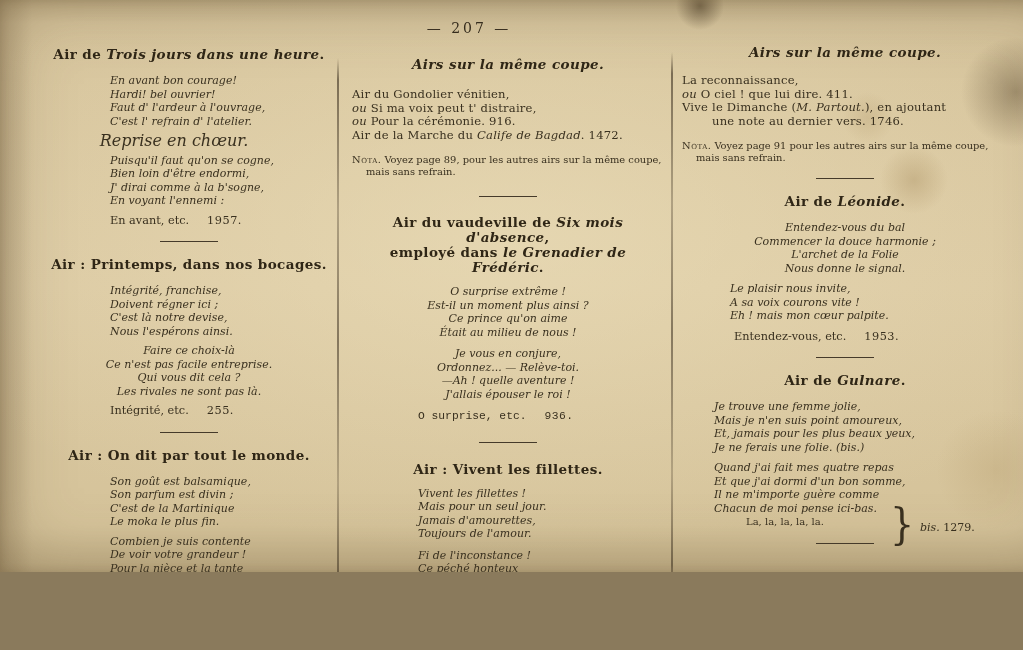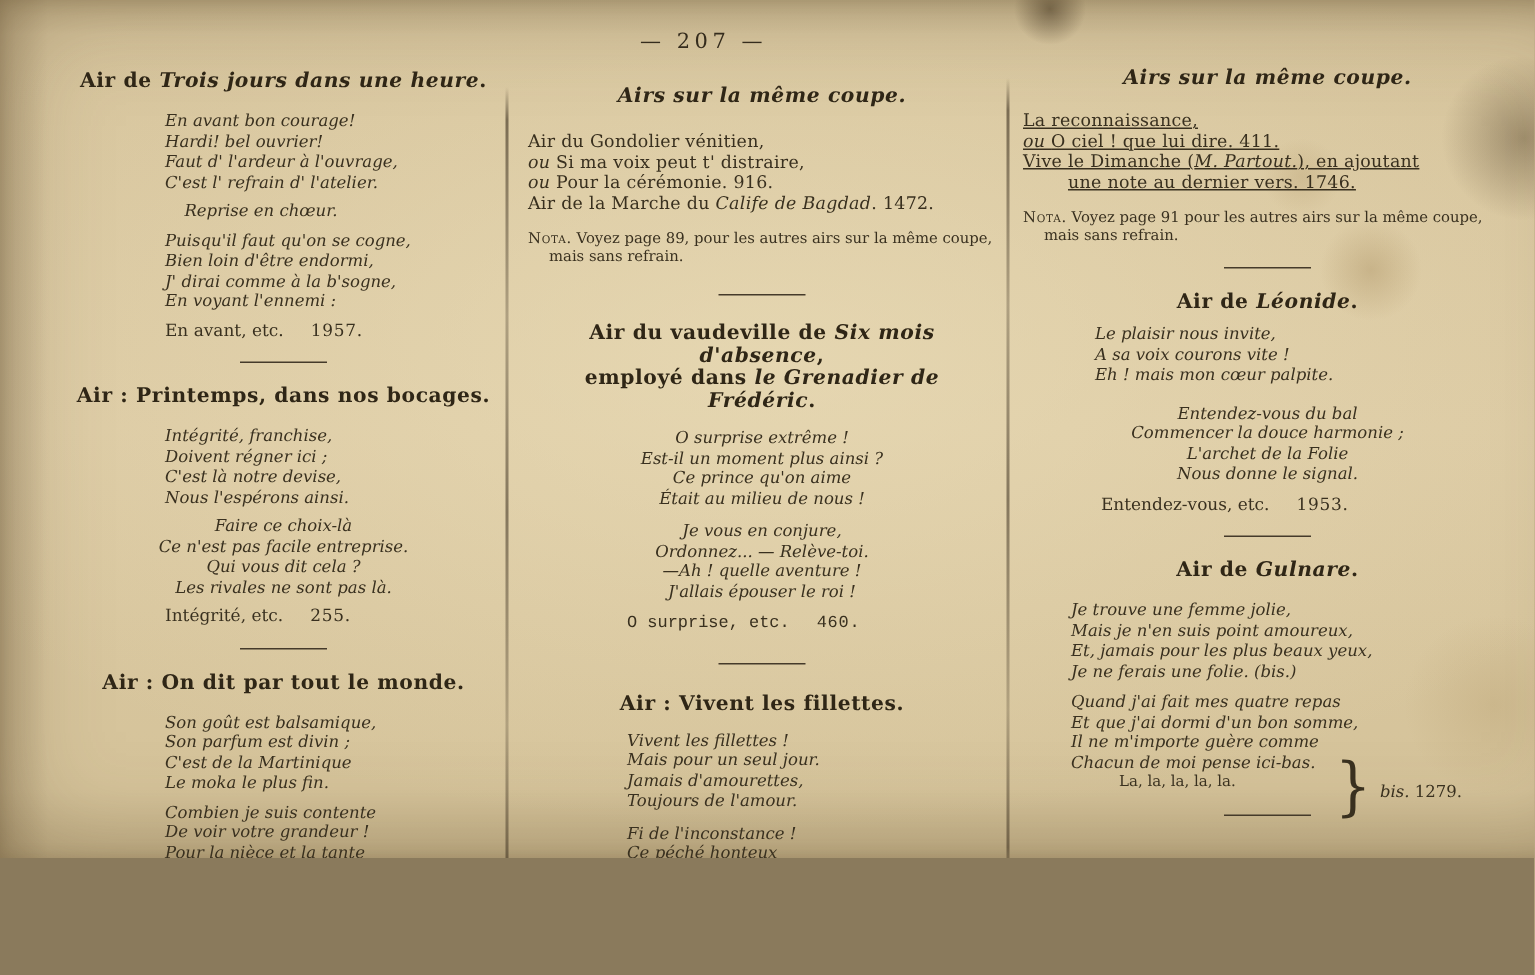--- a/index.html
+++ b/index.html
@@ -40,27 +40,27 @@
   h2.air i{}
   h2.italic{font-style:italic;}
   h2.air2{line-height:15px;}
 
   .stanza{white-space:pre-line;font-size:11px;line-height:13.5px;margin-top:6px;font-style:italic;}
   .ind70{margin-left:70px;}
   .ind66{margin-left:66px;}
   .ind48{margin-left:48px;}
   .ind32{margin-left:32px;}
   .ctr{text-align:center;margin-left:0;}
-  .chorus{font-style:italic;text-align:center;font-size:11px;line-height:13.5px;
+  .chorus{font-style:italic;text-align:center;font-size:16px;line-height:13.5px;
     margin:6px 30px 0 0;}
   .refline{display:flex;gap:18px;font-size:11.3px;line-height:13.5px;margin-top:6px;}
   .refline .num{letter-spacing:.5px;}
 
   .airlist{margin-top:16px;}
-  .airlist.tight{margin-top:14px;text-decoration:underline;}
+  .airlist.tight{margin-top:14px;}
   .airline{font-size:11.6px;line-height:13.5px;letter-spacing:.2px;}
   .airline i{font-style:italic;}
   .cont{margin-left:30px;}
 
   .nota{font-size:9.9px;line-height:12px;margin:12px 0 0 0;padding-left:14px;text-indent:-14px;}
   .nota .sc{font-variant:small-caps;letter-spacing:.5px;margin-right:3px;}
 
   hr.sep{border:none;border-top:1.6px solid #453a2a;width:58px;margin:14px auto;}
   hr.sep.w2{margin:18px auto;}
   hr.sep.faint{border-top-color:rgba(69,58,42,.55);margin:8px auto 0;}
@@ -158,21 +158,21 @@
       <div class="stanza ctr m-st1">O surprise extrême !
 Est-il un moment plus ainsi ?
 Ce prince qu'on aime
 Était au milieu de nous !</div>
       <div class="stanza ctr m-st2">Je vous en conjure,
 Ordonnez... — Relève-toi.
 —Ah ! quelle aventure !
 J'allais épouser le roi !</div>
       <div class="refline m-ref">
         <span>O surprise, etc.</span>
-        <span class="num">460.</span>
+        <span class="num">936.</span>
       </div>
     </article>
     <hr class="sep w2">
     <article>
       <h2 class="air">Air : Vivent les fillettes.</h2>
       <div class="stanza ind66 m-st1">Vivent les fillettes !
 Mais pour un seul jour.
 Jamais d'amourettes,
 Toujours de l'amour.</div>
       <div class="stanza ind66 m-st2">Fi de l'inconstance !
@@ -194,27 +194,27 @@
         <div class="airline"><span>La reconnaissance,</span></div>
         <div class="airline"><i>ou </i><span>O ciel ! que lui dire. 411.</span></div>
         <div class="airline"><span>Vive le Dimanche (</span><i>M. Partout.</i><span>), en ajoutant</span></div>
         <div class="airline cont"><span>une note au dernier vers. 1746.</span></div>
       </div>
       <p class="nota"><span class="sc">Nota.</span><span>Voyez page 91 pour les autres airs sur la même coupe, mais sans refrain.</span></p>
     </article>
     <hr class="sep">
     <article>
       <h2 class="air"><span>Air de </span><i>Léonide</i><span>.</span></h2>
-      <div class="stanza ind48 m-st2">Le plaisir nous invite,
-A sa voix courons vite !
-Eh ! mais mon cœur palpite.</div>
       <div class="stanza ctr m-st1">Entendez-vous du bal
 Commencer la douce harmonie ;
 L'archet de la Folie
 Nous donne le signal.</div>
+      <div class="stanza ind48 m-st2">Le plaisir nous invite,
+A sa voix courons vite !
+Eh ! mais mon cœur palpite.</div>
       <div class="refline m-ref">
         <span>Entendez-vous, etc.</span>
         <span class="num">1953.</span>
       </div>
     </article>
     <hr class="sep">
     <article>
       <h2 class="air"><span>Air de </span><i>Gulnare</i><span>.</span></h2>
       <div class="stanza ind32 m-st1">Je trouve une femme jolie,
 Mais je n'en suis point amoureux,

